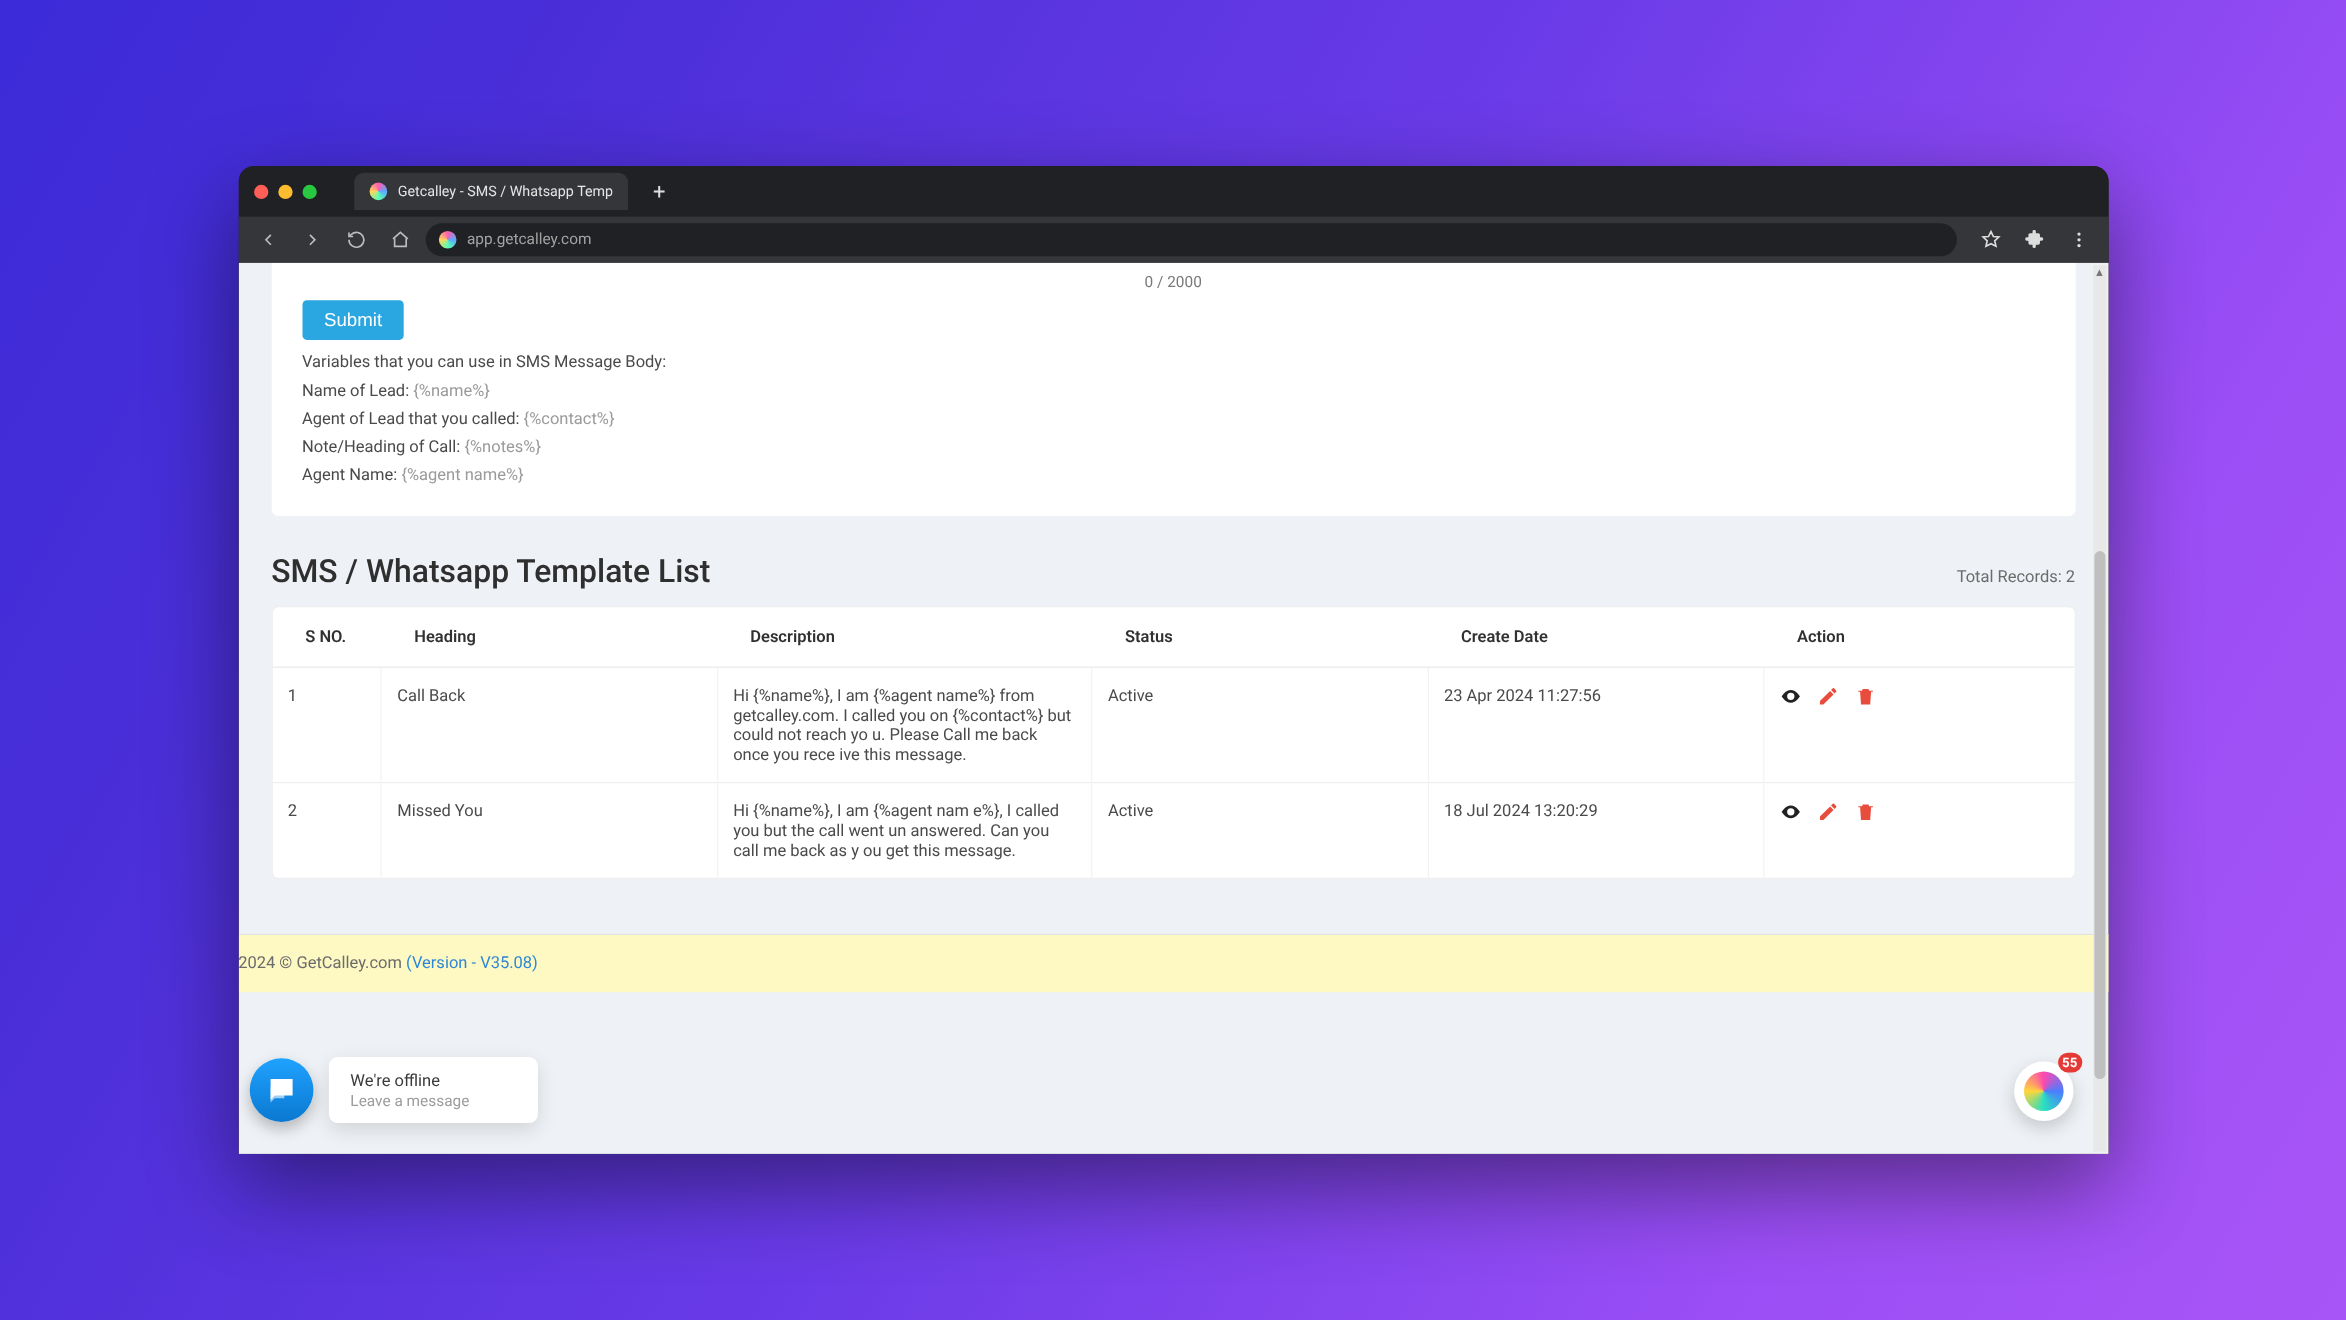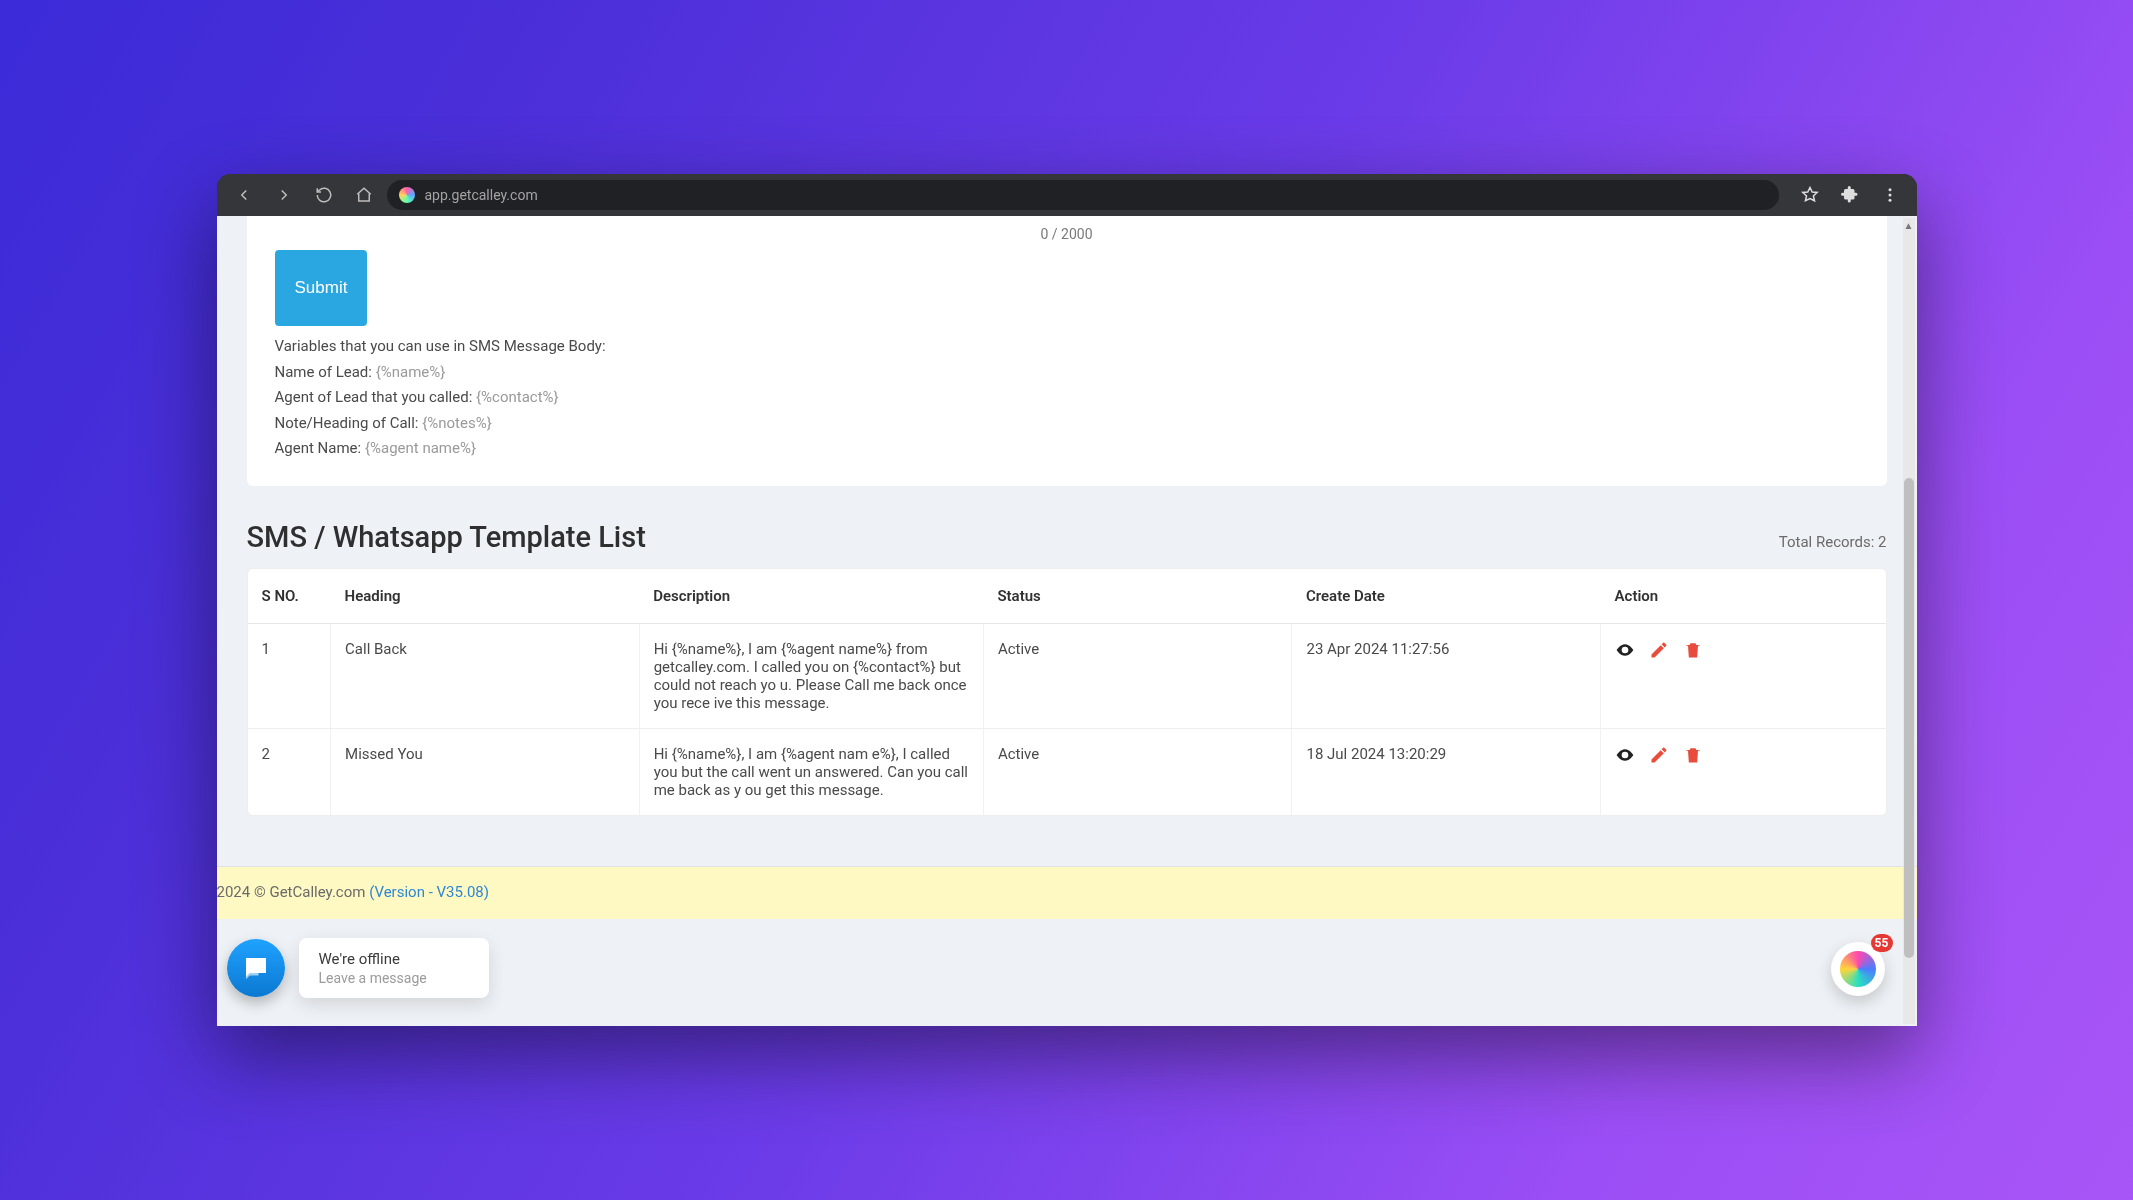--- a/index.html
+++ b/index.html
@@ -128,21 +128,21 @@
   text-align: center;
   color: #7a7a7a;
   font-size: 14px;
   padding: 2px 0 8px;
 }
 .submit-btn {
   background: #2aa6e0;
   color: #fff;
   border: none;
   border-radius: 4px;
-  padding: 28px 20px;
+  padding: 8px 20px;
   font-size: 17px;
   cursor: pointer;
   margin-bottom: 8px;
 }
 .vars { line-height: 1.7; font-size: 15px; color: #4a4a4a; }
 .vars .label { color: #4a4a4a; }
 .vars .ph { color: #9a9a9a; }
 
 
 .list-header {
@@ -170,21 +170,21 @@
 }
 table {
   width: 100%;
   border-collapse: collapse;
   font-size: 15px;
   color: #3c3c3c;
 }
 thead th {
   text-align: left;
   font-weight: 600;
-  padding: 18px 14px;
+  padding: 18px 30px;
   border-bottom: 1px solid #e6e6e6;
   color: #313131;
 }
 tbody td {
   padding: 16px 14px;
   border-bottom: 1px solid #eee;
   vertical-align: top;
   color: #4a4a4a;
   border-left: 1px solid #f1f1f1;
 }
@@ -259,20 +259,32 @@
   position: absolute; top: -8px; right: -8px;
   background: #e53935; color: #fff; font-size: 12px; font-weight: 700;
   border-radius: 12px; padding: 2px 2px; min-width: 22px; text-align: center;
 }
 </style>
 </head>
 <body>
 
 <div class="browser-window">
 
+  <div class="tab-bar">
+    <div class="traffic-lights">
+      <div class="tl red"></div>
+      <div class="tl yellow"></div>
+      <div class="tl green"></div>
+    </div>
+    <div class="tab">
+      <span class="favicon"></span>
+      <span class="title">Getcalley - SMS / Whatsapp Temp</span>
+    </div>
+    <div class="new-tab">+</div>
+  </div>
 
   <div class="addr-bar">
     <div class="nav-btn">
       <svg viewBox="0 0 24 24" fill="none" stroke="currentColor" stroke-width="2">
           <path d="M15 18l-6-6 6-6"></path>
         </svg>
     </div>
     <div class="nav-btn">
       <svg viewBox="0 0 24 24" fill="none" stroke="currentColor" stroke-width="2">
           <path d="M9 6l6 6-6 6"></path>

